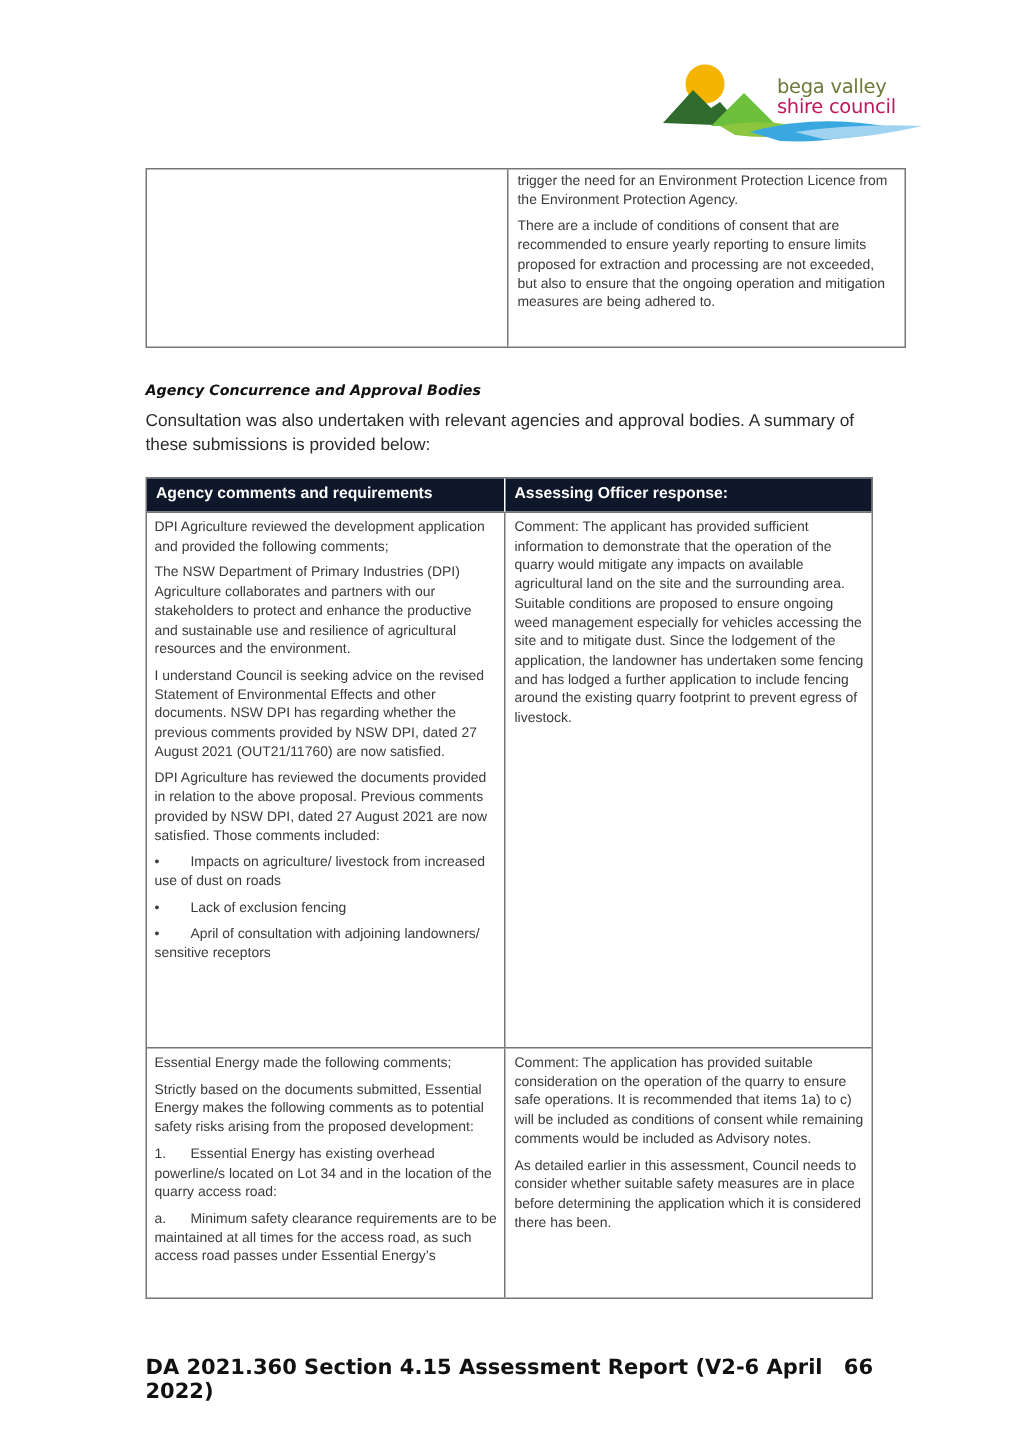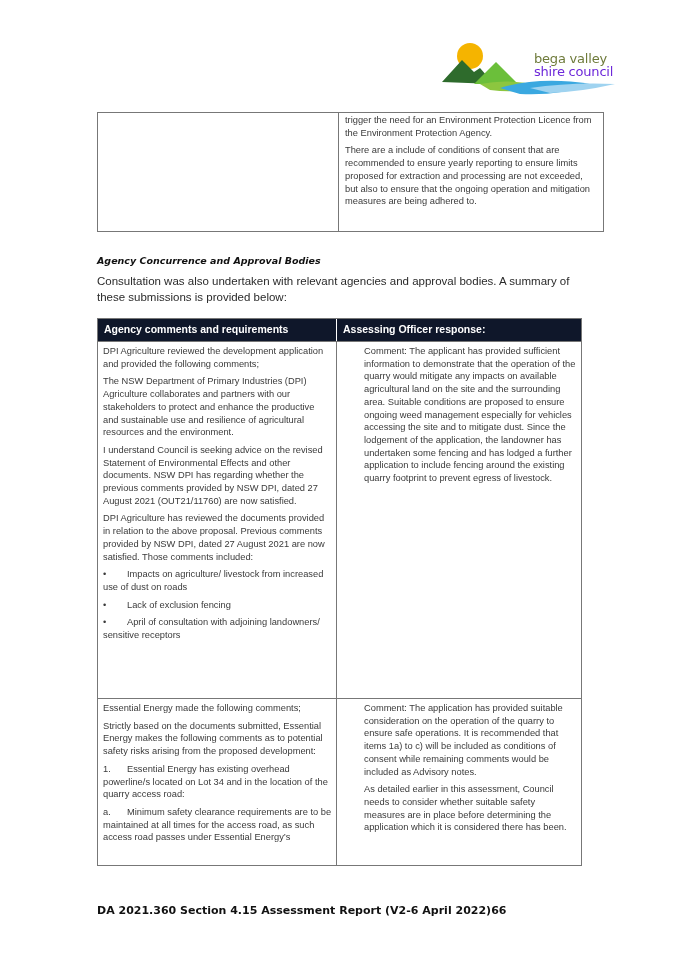--- a/index.html
+++ b/index.html
@@ -1,48 +1,48 @@
 <!DOCTYPE html>
 <html><head>
 <meta charset="utf-8">
 <style>
   html, body { margin: 0; padding: 0; background: #ffffff; }
   body { width: 675px; height: 953px; position: relative; overflow: hidden;
          font-family: "Liberation Sans", sans-serif; color: #333; }
   .logo { position: absolute; left: 440px; top: 38px; width: 190px; height: 60px; }
   .logo-text { position: absolute; left: 518px; top: 52px; font-family: "DejaVu Sans", sans-serif;
-               font-size: 13px; line-height: 13px; letter-spacing: -0.2px; margin-left: 16px; }
+               font-size: 13px; line-height: 13px; letter-spacing: -0.2px; }
   .logo-text .l1 { color: #6e7a3a; display: block; }
-  .logo-text .l2 { color: #6d28d9; display: block; }
+  .logo-text .l2 { color: #be185d; display: block; }
 
   .cell-text { font-size: 9.3px; line-height: 12.7px; color: #3a3a3a; }
   .cell-text p { margin: 0 0 5px 0; }
 
   .top-table { position: absolute; left: 97px; top: 112px; width: 507px; height: 120px;
                border: 1.5px solid #777; box-sizing: border-box; display: flex; }
   .top-table .c1 { width: 240px; border-right: 1.5px solid #777; }
   .top-table .c2 { flex: 1; padding: 1px 6px; }
 
   .section-heading { position: absolute; left: 97px; top: 255px; font-family: "DejaVu Sans", sans-serif;
                      font-style: italic; font-weight: bold; font-size: 9.5px; color: #111; }
   .intro { position: absolute; left: 97px; top: 274px; width: 490px; font-size: 11.5px; line-height: 15.5px; color: #2a2a2a; }
 
   .main-table { position: absolute; left: 97px; top: 318px; width: 485px; border: 1.5px solid #777; box-sizing: border-box; }
   .row { display: flex; }
-  .row + .row { border-top: 1.5px solid #777; gap: 21px; }
+  .row + .row { border-top: 1.5px solid #777; }
   .row .c1 { width: 239px; border-right: 1.5px solid #777; padding: 3px 4px 3px 5px; box-sizing: border-box; }
   .row .c2 { flex: 1; padding: 3px 4px 3px 6px; box-sizing: border-box; }
   .hdr { background: #0f172a; color: #fff; font-weight: bold; font-size: 10.5px; height: 22px; }
   .hdr .c1, .hdr .c2 { padding: 4px 6px; border-right-color: #ffffff; }
   .row1 { height: 356px; }
   .row2 { height: 166px; }
   .num { display: inline-block; width: 24px; }
 
   .footer { position: absolute; left: 97px; top: 904px; width: 485px; display: flex; 
-            font-family: "DejaVu Sans", sans-serif; font-weight: bold; font-size: 11px; color: #111; }
+            font-family: "DejaVu Sans", sans-serif; font-weight: bold; font-size: 14px; color: #111; }
 </style>
 </head>
 <body>
 
 <svg class="logo" viewBox="0 0 190 60">
   <circle cx="30" cy="18" r="13" fill="#f5b400"></circle>
   <path d="M2 44 L22 22 L34 34 L40 30 L54 46 Z" fill="#2e6b2c"></path>
   <path d="M34 46 L56 24 L78 46 Z" fill="#6bbf3a"></path>
   <path d="M40 46 Q70 40 100 48 Q80 56 50 52 Z" fill="#8cc63f"></path>
   <path d="M60 50 Q100 38 150 46 Q120 58 80 56 Z" fill="#3aa8e0"></path>

